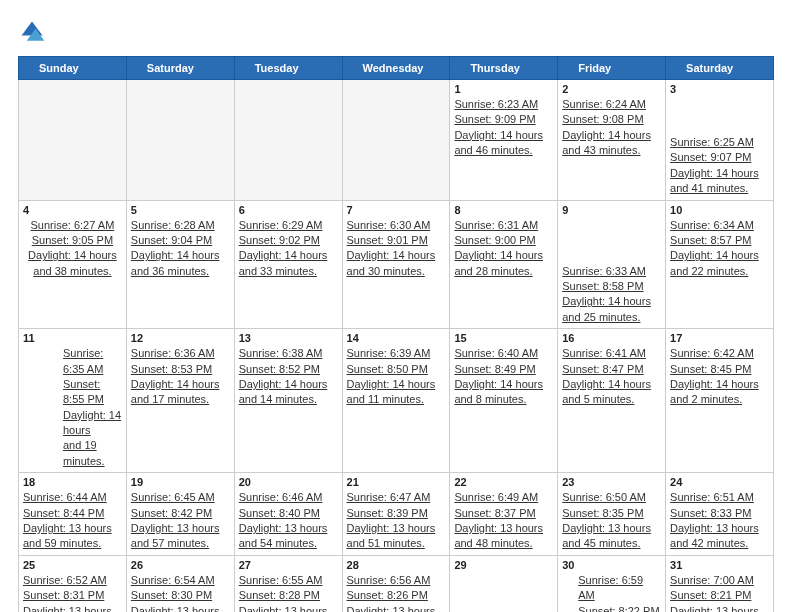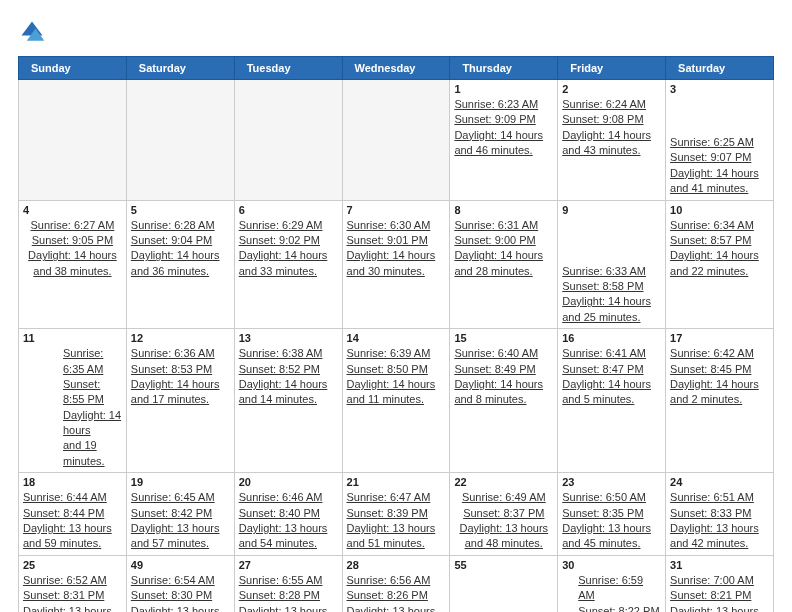--- a/index.html
+++ b/index.html
@@ -56,21 +56,21 @@
       flex: 1;
       border-collapse: collapse;
       width: 100%;
       table-layout: fixed;
     }
     .calendar th {
       background: #2a6db5;
       color: #fff;
       font-size: 11px;
       font-weight: bold;
-      padding: 5px 12px;
+      padding: 5px 20px;
       text-align: left;
       border: 1px solid #1a5a9a;
     }
     .calendar td {
       border: 1px solid #ccc;
       vertical-align: top;
       padding: 3px 4px;
       font-size: 9px;
       color: #333;
       height: 80px;
@@ -279,21 +279,21 @@
           </td>
           <td>
             <div class="day-num">21</div>
             <div class="day-info" style="white-space: pre-line;">Sunrise: 6:47 AM
 Sunset: 8:39 PM
 Daylight: 13 hours
 and 51 minutes.</div>
           </td>
           <td>
             <div class="day-num">22</div>
-            <div class="day-info" style="white-space: pre-line; text-align: center;">Sunrise: 6:49 AM
+            <div class="day-info" style="white-space: pre-line;">Sunrise: 6:49 AM
 Sunset: 8:37 PM
 Daylight: 13 hours
 and 48 minutes.</div>
           </td>
           <td>
             <div class="day-num">23</div>
             <div class="day-info" style="white-space: pre-line;">Sunrise: 6:50 AM
 Sunset: 8:35 PM
 Daylight: 13 hours
 and 45 minutes.</div>
@@ -308,42 +308,42 @@
         </tr>
         <tr>
           <td>
             <div class="day-num">25</div>
             <div class="day-info" style="white-space: pre-line;">Sunrise: 6:52 AM
 Sunset: 8:31 PM
 Daylight: 13 hours
 and 39 minutes.</div>
           </td>
           <td>
-            <div class="day-num">49</div>
+            <div class="day-num">26</div>
             <div class="day-info" style="white-space: pre-line;">Sunrise: 6:54 AM
 Sunset: 8:30 PM
 Daylight: 13 hours
 and 36 minutes.</div>
           </td>
           <td>
             <div class="day-num">27</div>
             <div class="day-info" style="white-space: pre-line;">Sunrise: 6:55 AM
 Sunset: 8:28 PM
 Daylight: 13 hours
 and 33 minutes.</div>
           </td>
           <td>
             <div class="day-num">28</div>
             <div class="day-info" style="white-space: pre-line;">Sunrise: 6:56 AM
 Sunset: 8:26 PM
 Daylight: 13 hours
 and 30 minutes.</div>
           </td>
           <td>
-            <div class="day-num">55</div>
+            <div class="day-num">29</div>
             <div class="day-info" style="white-space: pre-line; margin-top: 38px;">Sunrise: 6:57 AM
 Sunset: 8:24 PM
 Daylight: 13 hours
 and 26 minutes.</div>
           </td>
           <td>
             <div class="day-num">30</div>
             <div class="day-info" style="white-space: pre-line; margin-left: 16px;">Sunrise: 6:59 AM
 Sunset: 8:22 PM
 Daylight: 13 hours

